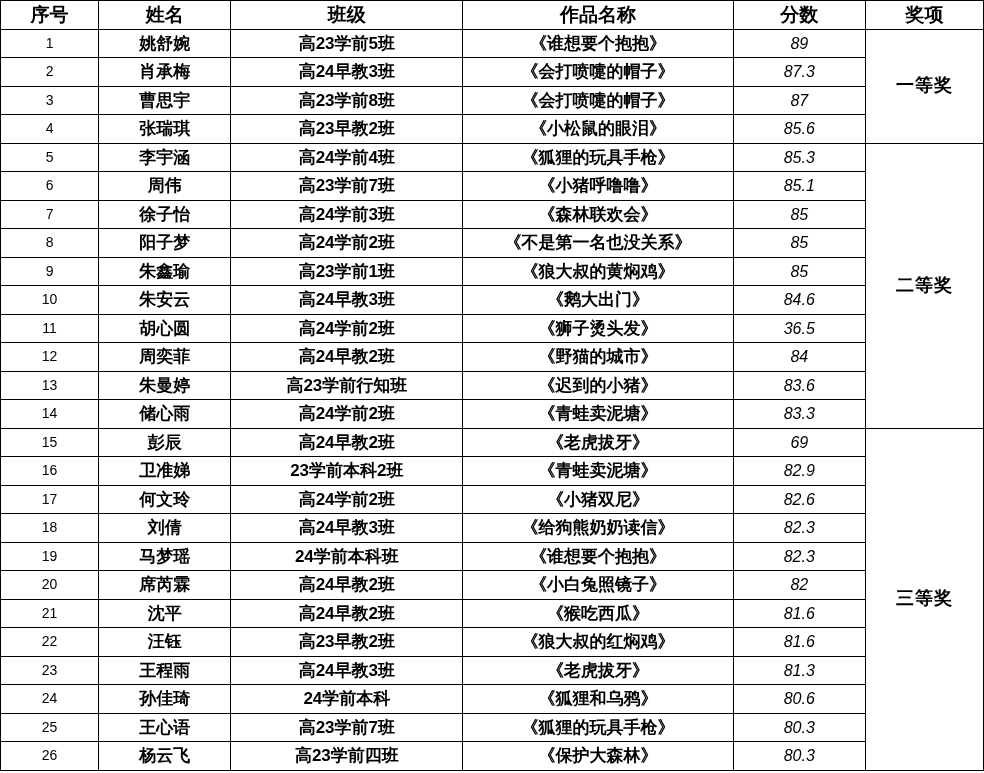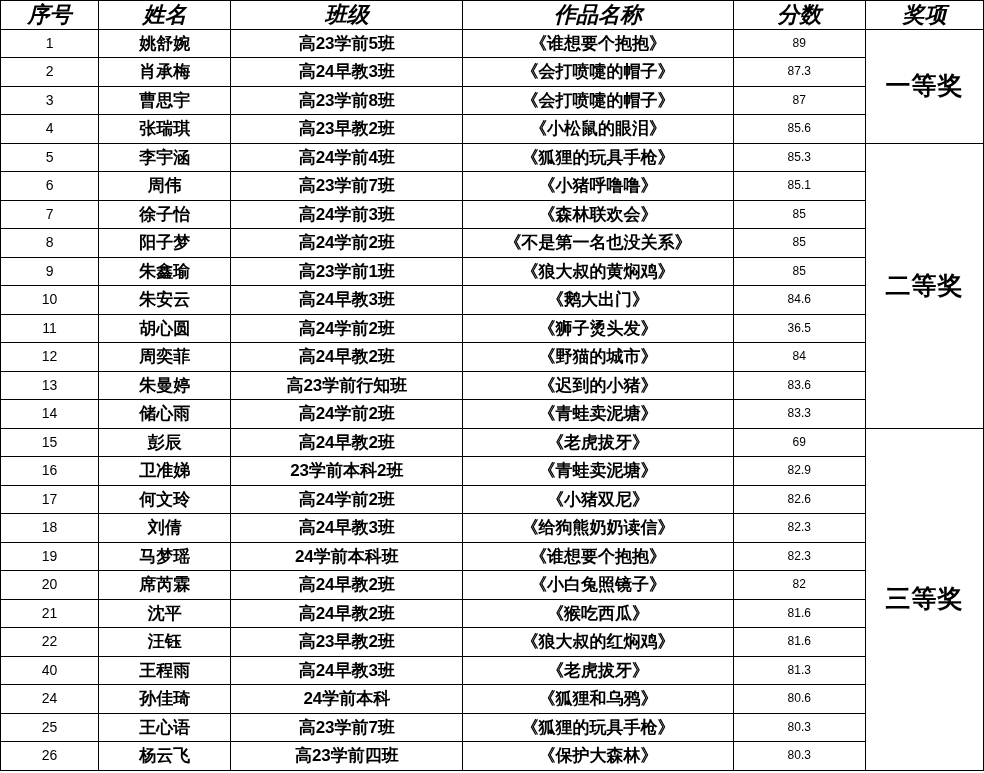--- a/index.html
+++ b/index.html
@@ -24,38 +24,38 @@
     border: 1px solid #000000;
     text-align: center;
     vertical-align: middle;
     padding: 0;
     height: 27.5px;
     line-height: 27.5px;
     white-space: nowrap;
     overflow: hidden;
   }
   table.award-table th {
-    font-size: 22px;
+    font-size: 19px;
     font-weight: bold;
-    font-style: italic;
   }
   td.col-index {
     font-size: 14px;
   }
   td.col-name,
   td.col-class,
   td.col-work {
     font-size: 17px;
     font-weight: bold;
   }
   td.col-score {
-    font-size: 12px;
+    font-size: 16px;
+    font-style: italic;
   }
   td.col-award {
-    font-size: 25px;
+    font-size: 18px;
     font-weight: bold;
     letter-spacing: 1px;
   }
   col.c-index { width: 98px; }
   col.c-name  { width: 132px; }
   col.c-class { width: 232px; }
   col.c-work  { width: 270px; }
   col.c-score { width: 132px; }
   col.c-award { width: 118px; }
 </style>
@@ -233,21 +233,21 @@
         <td class="col-score">81.6</td>
       </tr>
       <tr>
         <td class="col-index">22</td>
         <td class="col-name">汪钰</td>
         <td class="col-class">高23早教2班</td>
         <td class="col-work">《狼大叔的红焖鸡》</td>
         <td class="col-score">81.6</td>
       </tr>
       <tr>
-        <td class="col-index">40</td>
+        <td class="col-index">23</td>
         <td class="col-name">王程雨</td>
         <td class="col-class">高24早教3班</td>
         <td class="col-work">《老虎拔牙》</td>
         <td class="col-score">81.3</td>
       </tr>
       <tr>
         <td class="col-index">24</td>
         <td class="col-name">孙佳琦</td>
         <td class="col-class">24学前本科</td>
         <td class="col-work">《狐狸和乌鸦》</td>

